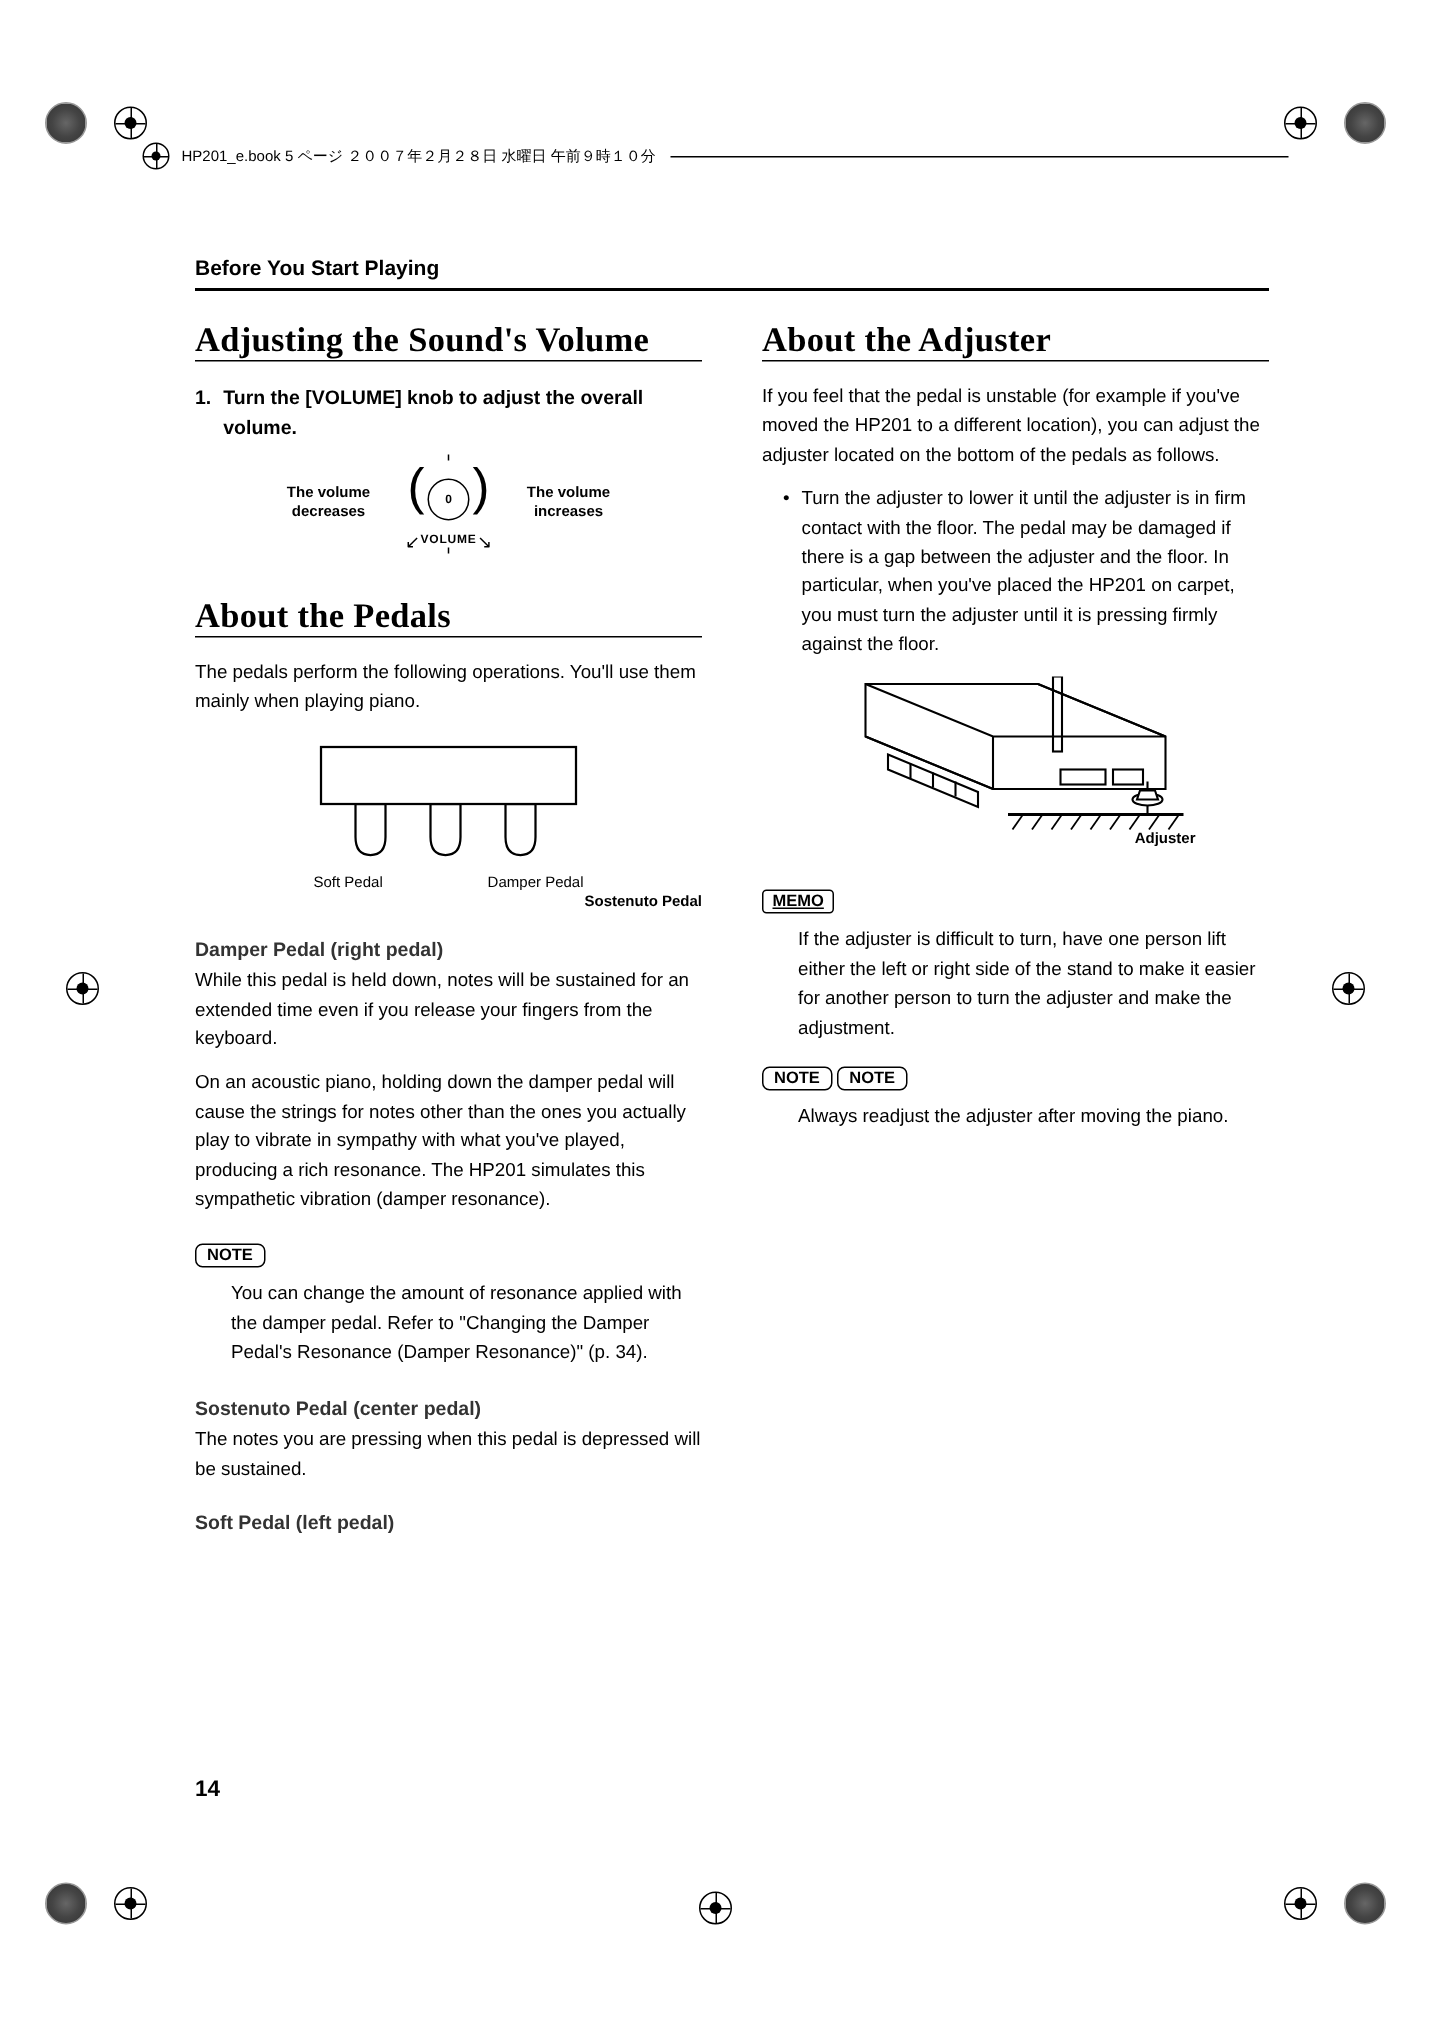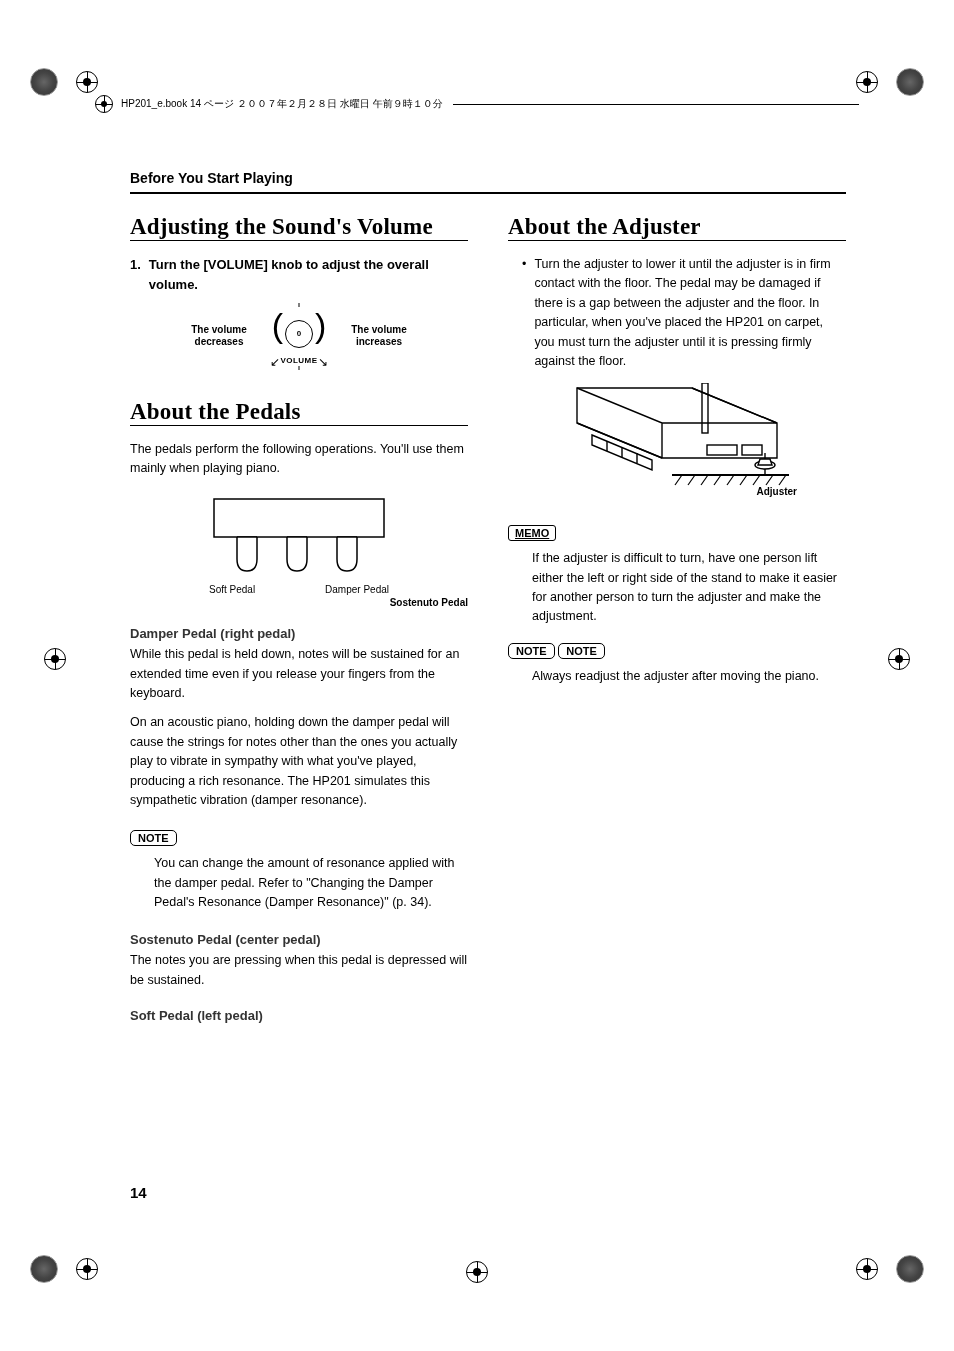--- a/index.html
+++ b/index.html
@@ -164,21 +164,21 @@
 <div class="crop-bc-wrap">
   <div class="crop-target">
       <div class="inner"></div>
     </div>
 </div>
 
 <div class="header-line">
   <span class="crop-target">
       <span class="inner"></span>
     </span>
-  <span>HP201_e.book 14 ページ ２００７年２月２８日 水曜日 午前９時１０分</span>
+  <span>HP201_e.book 5 ページ ２００７年２月２８日 水曜日 午前９時１０分</span>
   <span style="flex:1; border-bottom:1px solid #000; margin-left:10px;"></span>
 </div>
 
 <div class="page">
   <div class="running-head">Before You Start Playing</div>
 
   <div class="columns">
 
     <div class="col">
       <h2 class="section">Adjusting the Sound's Volume</h2>
@@ -237,20 +237,21 @@
       <p class="note-body">You can change the amount of resonance applied with the damper pedal. Refer to "Changing the Damper Pedal's Resonance (Damper Resonance)" (p. 34).</p>
 
       <div class="sub-bold" style="margin-top:20px">Sostenuto Pedal (center pedal)</div>
       <p class="body">The notes you are pressing when this pedal is depressed will be sustained.</p>
 
       <div class="sub-bold" style="margin-top:18px">Soft Pedal (left pedal)</div>
     </div>
 
     <div class="col">
       <h2 class="section">About the Adjuster</h2>
+      <p class="body">If you feel that the pedal is unstable (for example if you've moved the HP201 to a different location), you can adjust the adjuster located on the bottom of the pedals as follows.</p>
 
       <div class="bullet">
         <span class="dot">•</span>
         <span>Turn the adjuster to lower it until the adjuster is in firm contact with the floor. The pedal may be damaged if there is a gap between the adjuster and the floor. In particular, when you've placed the HP201 on carpet, you must turn the adjuster until it is pressing firmly against the floor.</span>
       </div>
 
       <div class="adj-fig">
         <svg class="adj-svg" viewBox="0 0 260 120">
           <g stroke="#000" fill="none" stroke-width="1.4">
             <path d="M30 5 L30 40 L115 75 L230 75 L230 40 L145 5 Z"></path>

